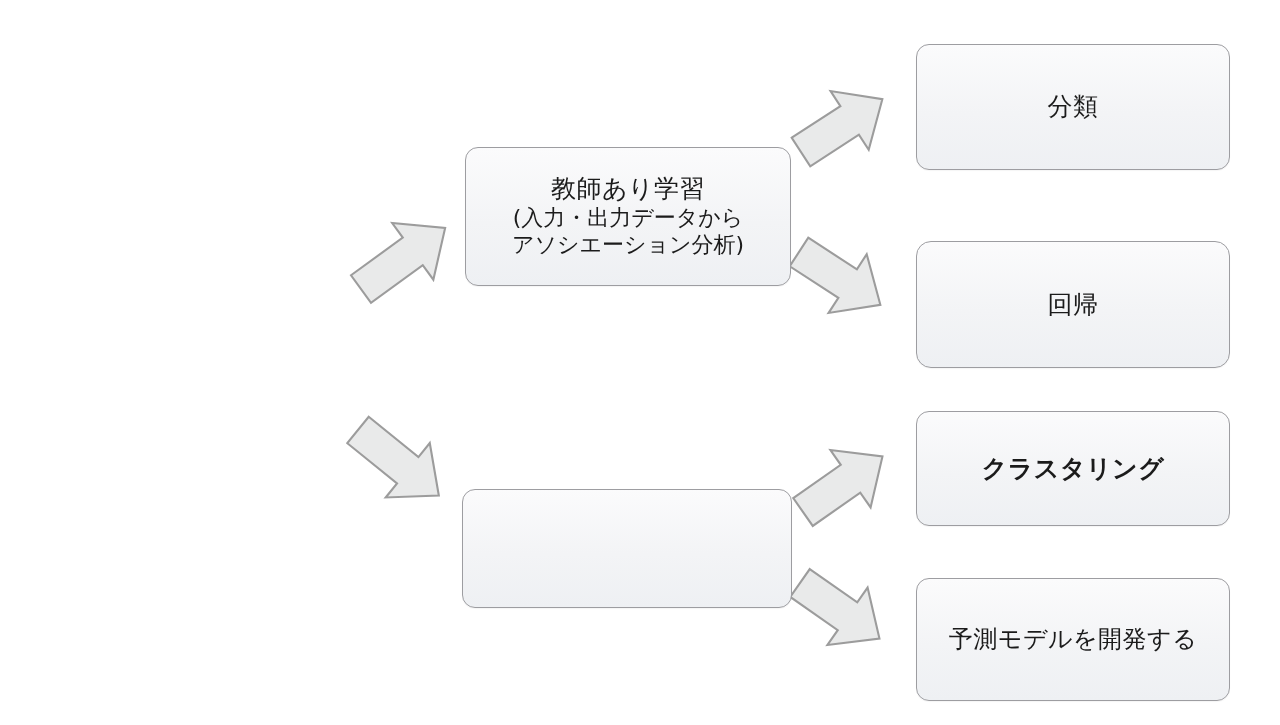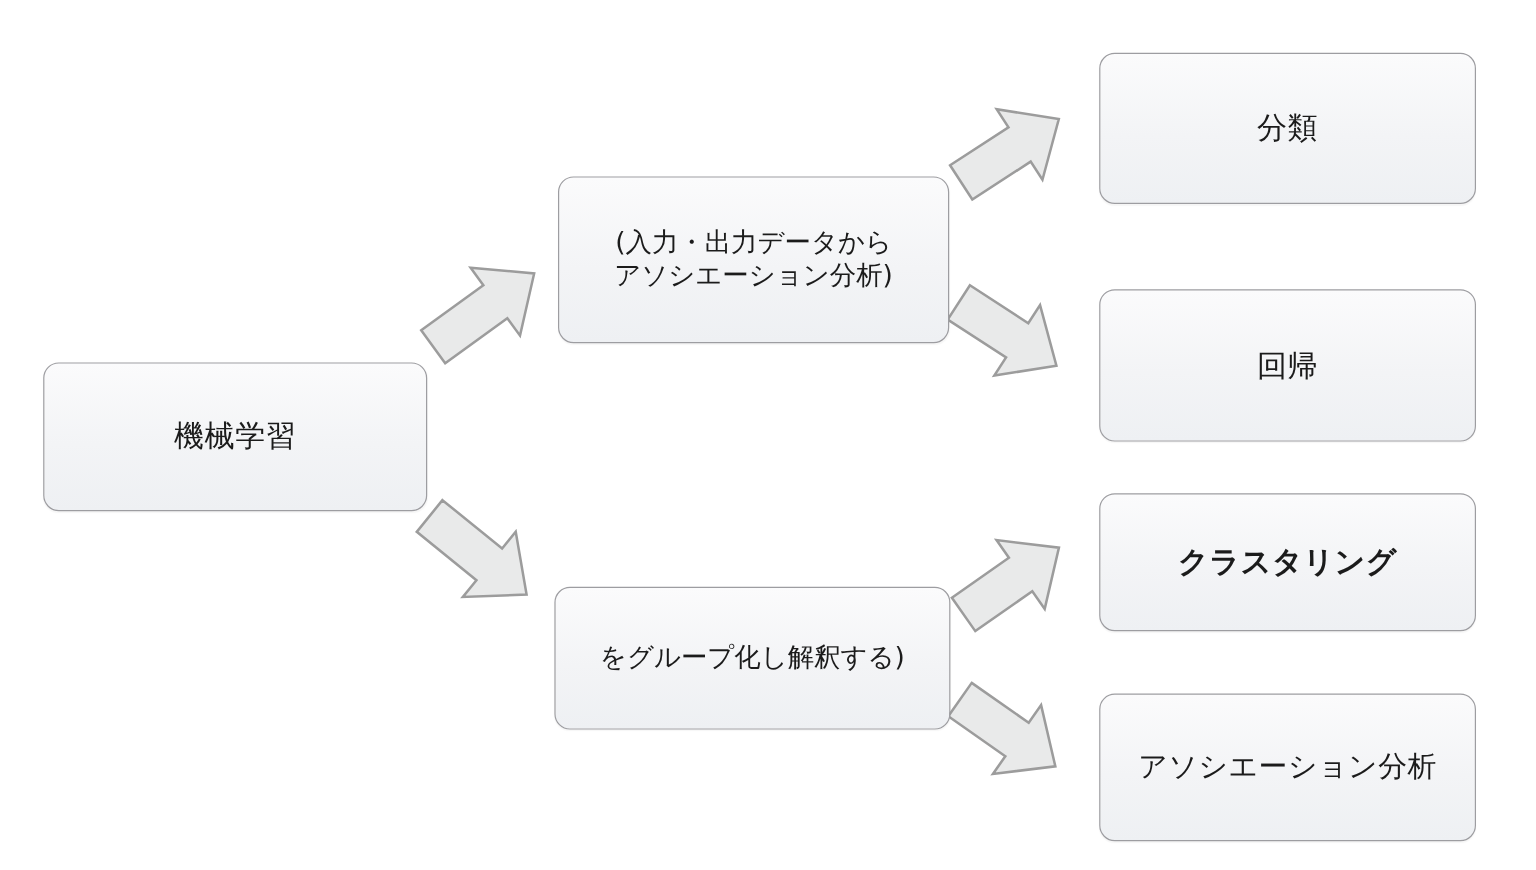--- a/index.html
+++ b/index.html
@@ -59,21 +59,21 @@
 
   .node.leaf.narrow-text .title {
     font-size: 24px;
   }
 
   
   #node-root        { left: 36px;  top: 302px; width: 320px; height: 124px; }
   #node-supervised  { left: 465px; top: 147px; width: 326px; height: 139px; }
   #node-unsupervised{ left: 462px; top: 489px; width: 330px; height: 119px; }
   #node-classification { left: 916px; top: 22px;  width: 314px; height: 126px; margin-top: 22px; }
-  #node-regression     { left: 916px; top: 241px; width: 314px; height: 127px; }
+  #node-regression     { left: 916px; top: 241px; width: 314px; height: 127px; border-radius: 15px; }
   #node-clustering     { left: 916px; top: 411px; width: 314px; height: 115px; font-weight: bold; }
   #node-association    { left: 916px; top: 578px; width: 314px; height: 123px; }
 
   
   .arrow-layer {
     position: absolute;
     left: 0;
     top: 0;
     width: 1280px;
     height: 725px;
@@ -111,42 +111,39 @@
 
     <g class="block-arrow" transform="translate(803,512) rotate(-35)">
       <path d="M 0,-17 L 58,-17 L 58,-35 L 97,0 L 58,35 L 58,17 L 0,17 Z"></path>
     </g>
 
     <g class="block-arrow" transform="translate(800,583) rotate(35)">
       <path d="M 0,-17 L 58,-17 L 58,-35 L 97,0 L 58,35 L 58,17 L 0,17 Z"></path>
     </g>
   </svg>
 
-  <div class="node root" id="node-root">
-    <span class="title">機械学習</span>
-  </div>
 
   <div class="node branch" id="node-supervised">
+    <span class="title">教師あり学習</span>
     <span class="sub-line">(入力・出力データから</span>
     <span class="sub-line">アソシエーション分析)</span>
   </div>
 
   <div class="node branch" id="node-unsupervised">
-    <span class="sub-line">をグループ化し解釈する)</span>
   </div>
 
   <div class="node leaf" id="node-classification">
     <span class="title">分類</span>
   </div>
 
   <div class="node leaf" id="node-regression">
     <span class="title">回帰</span>
   </div>
 
   <div class="node leaf" id="node-clustering">
     <span class="title">クラスタリング</span>
   </div>
 
   <div class="node leaf narrow-text" id="node-association">
-    <span class="title">アソシエーション分析</span>
+    <span class="title">予測モデルを開発する</span>
   </div>
 
 </div>
 
 </body></html>

